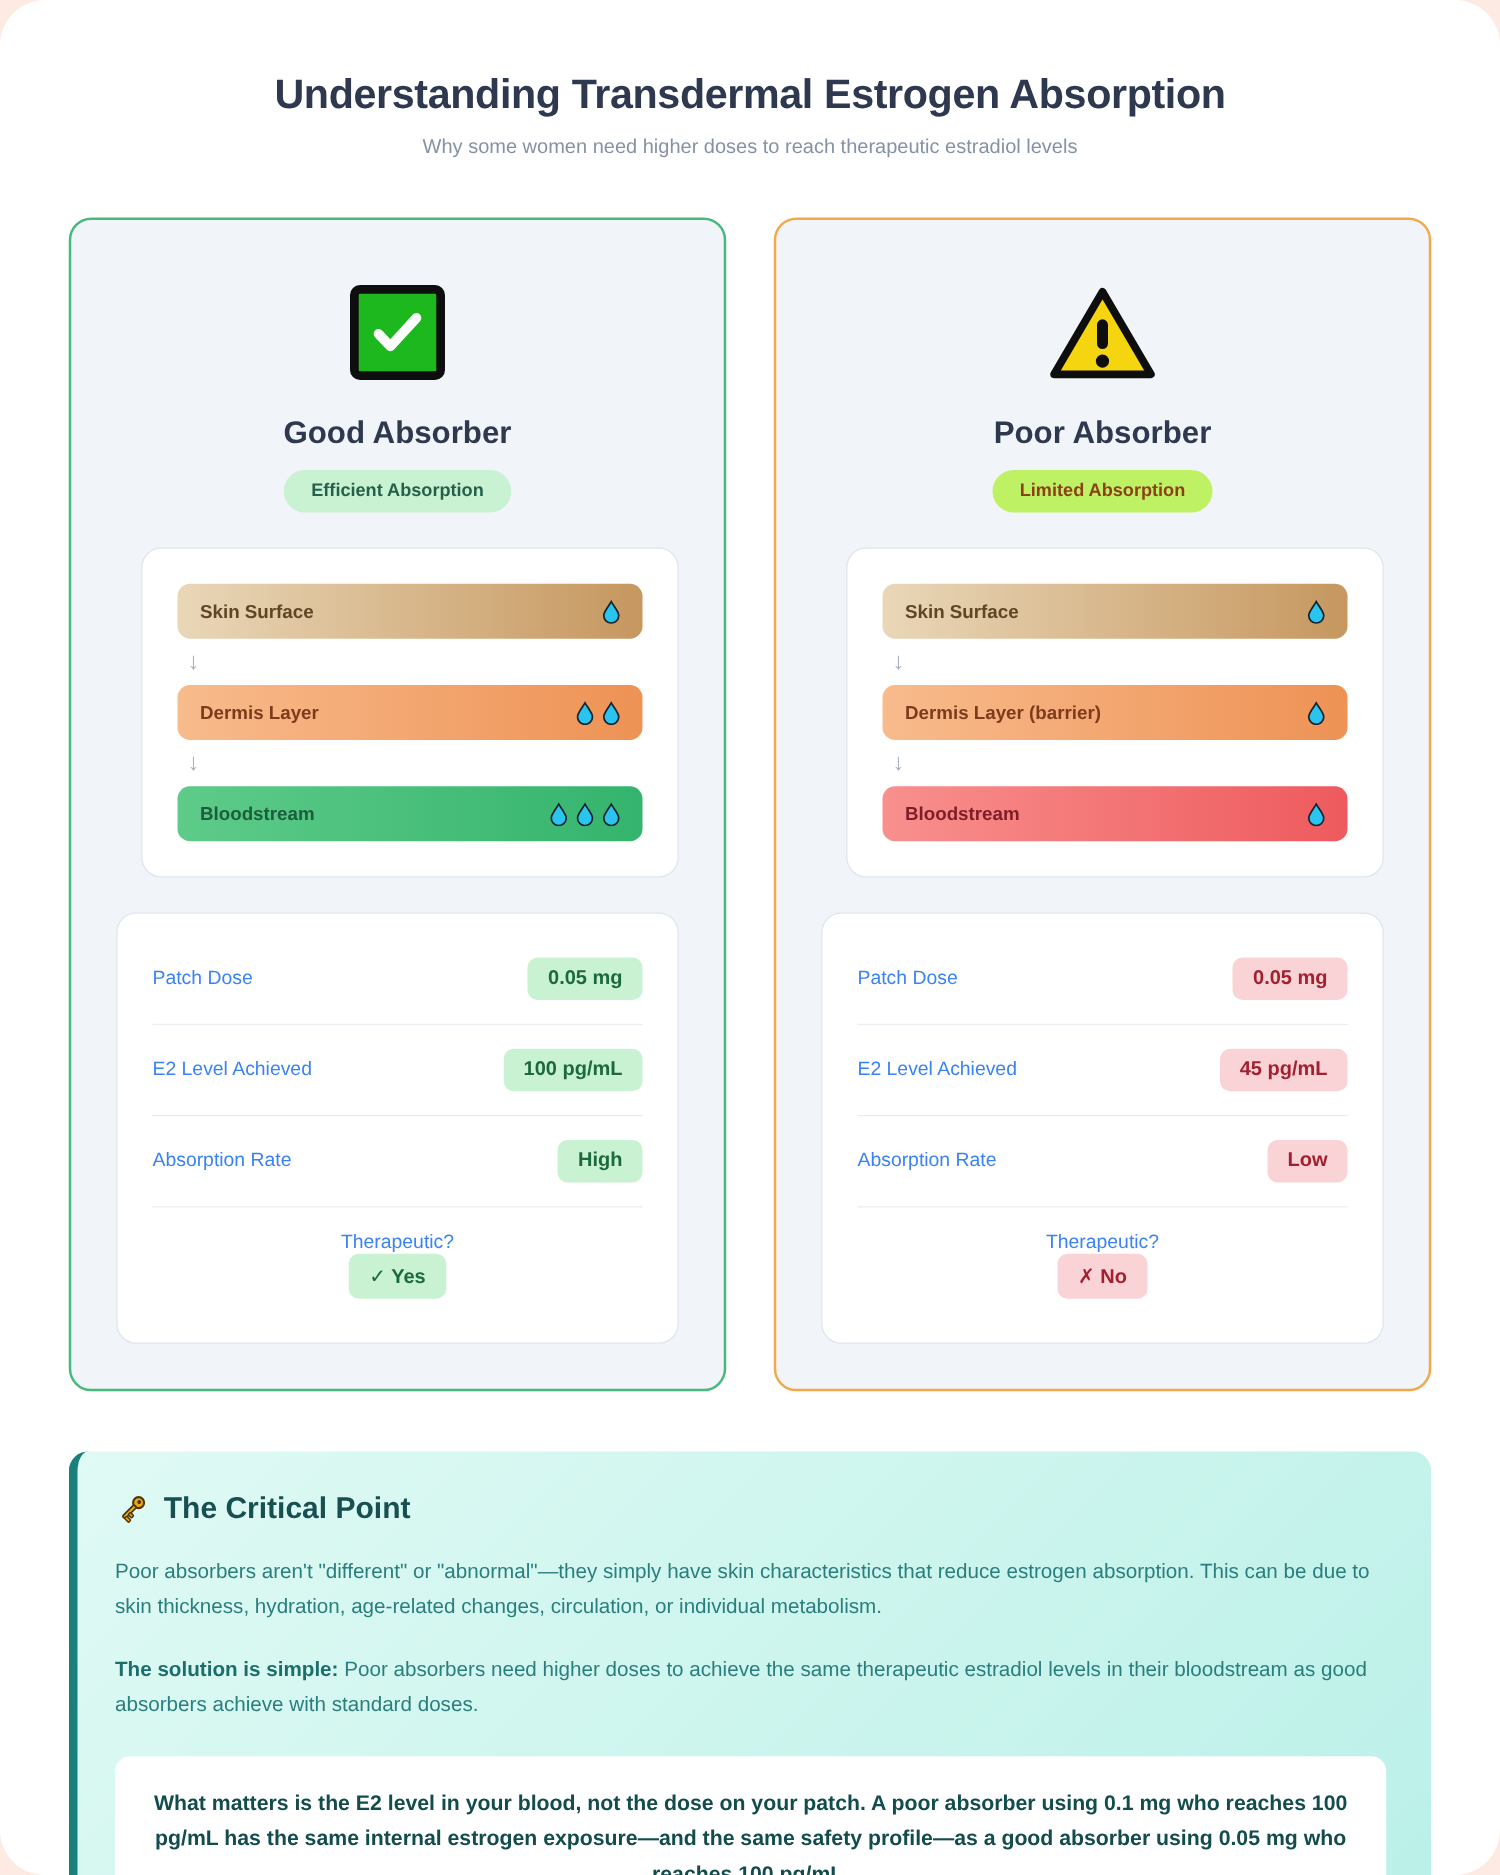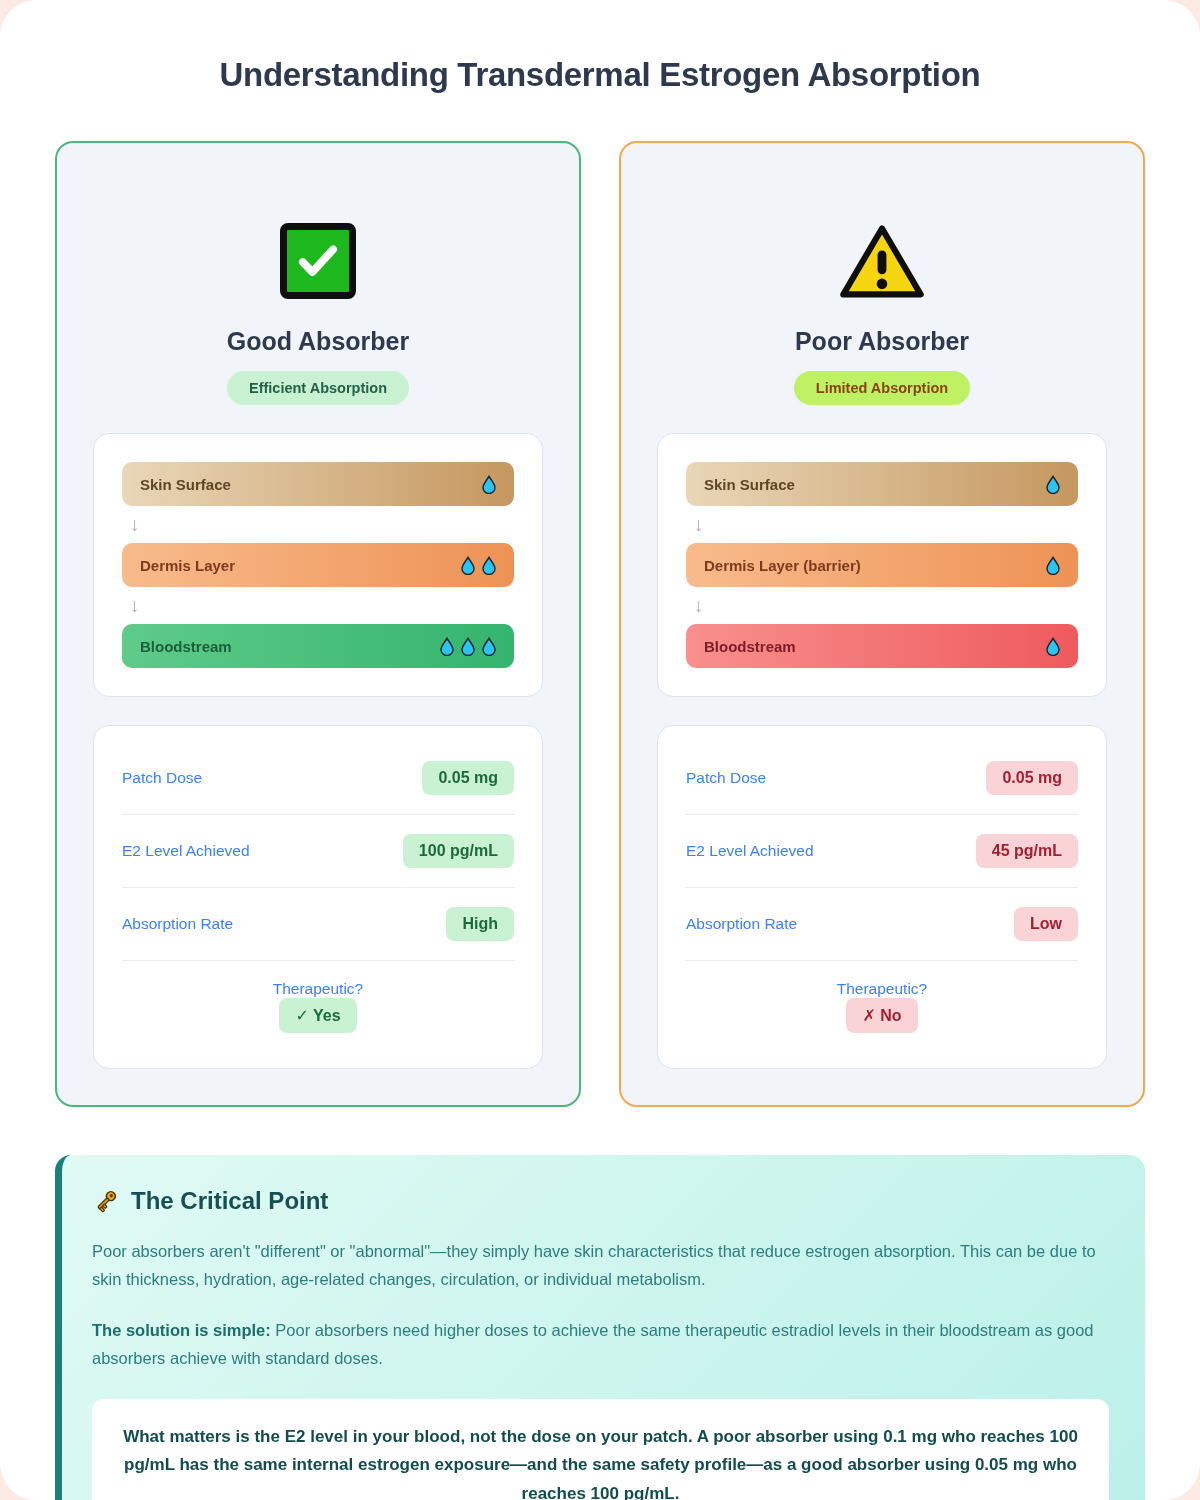--- a/index.html
+++ b/index.html
@@ -36,21 +36,21 @@
   .cards {
     display: flex;
     gap: 38px;
     padding: 0 55px;
     margin-top: 47px;
   }
   .card {
     flex: 1;
     background: #f1f4f8;
     border-radius: 18px;
-    padding: 78px 36px 36px 36px;
+    padding: 50px 36px 36px 36px;
     text-align: center;
   }
   .card.good { border: 2px solid #48b97c; }
   .card.poor { border: 2px solid #f2a94e; }
   .card-icon-wrap { height: 80px; display: flex; align-items: center; justify-content: center; }
   .check-box-icon {
     width: 76px; height: 76px;
     background: #1db81d;
     border: 7px solid #0e0e0e;
     border-radius: 8px;
@@ -73,21 +73,21 @@
   .badge.good { background: #c9f2d2; color: #25604a; }
   .badge.poor { background: #bef264; color: #8d3f16; }
   
   .panel {
     background: #ffffff;
     border: 1px solid #dfe5ee;
     border-radius: 16px;
     margin-top: 28px;
     text-align: left;
   }
-  .layers-panel { padding: 28px; }
+  .layers-panel { padding: 28px; margin-left: 20px; }
   .layer-bar {
     height: 44px;
     border-radius: 10px;
     display: flex;
     align-items: center;
     justify-content: space-between;
     padding: 0 18px;
     font-size: 15px;
     font-weight: 700;
   }
@@ -157,20 +157,21 @@
   }
   .drop-svg { display: inline-block; }
 </style>
 </head>
 <body>
 
 <div class="page">
 
   <div class="header">
     <h1>Understanding Transdermal Estrogen Absorption</h1>
+    <div class="subtitle">Why some women need higher doses to reach therapeutic estradiol levels</div>
   </div>
 
   <div class="cards">
 
     <div class="card good">
       <div class="card-icon-wrap">
         <div class="check-box-icon">
           <svg width="52" height="52" viewBox="0 0 24 24">
               <path d="M5 12.5l4.4 4.6L19 6.6" stroke="#ffffff" stroke-width="3.6" fill="none" stroke-linecap="round" stroke-linejoin="round"></path>
             </svg>

